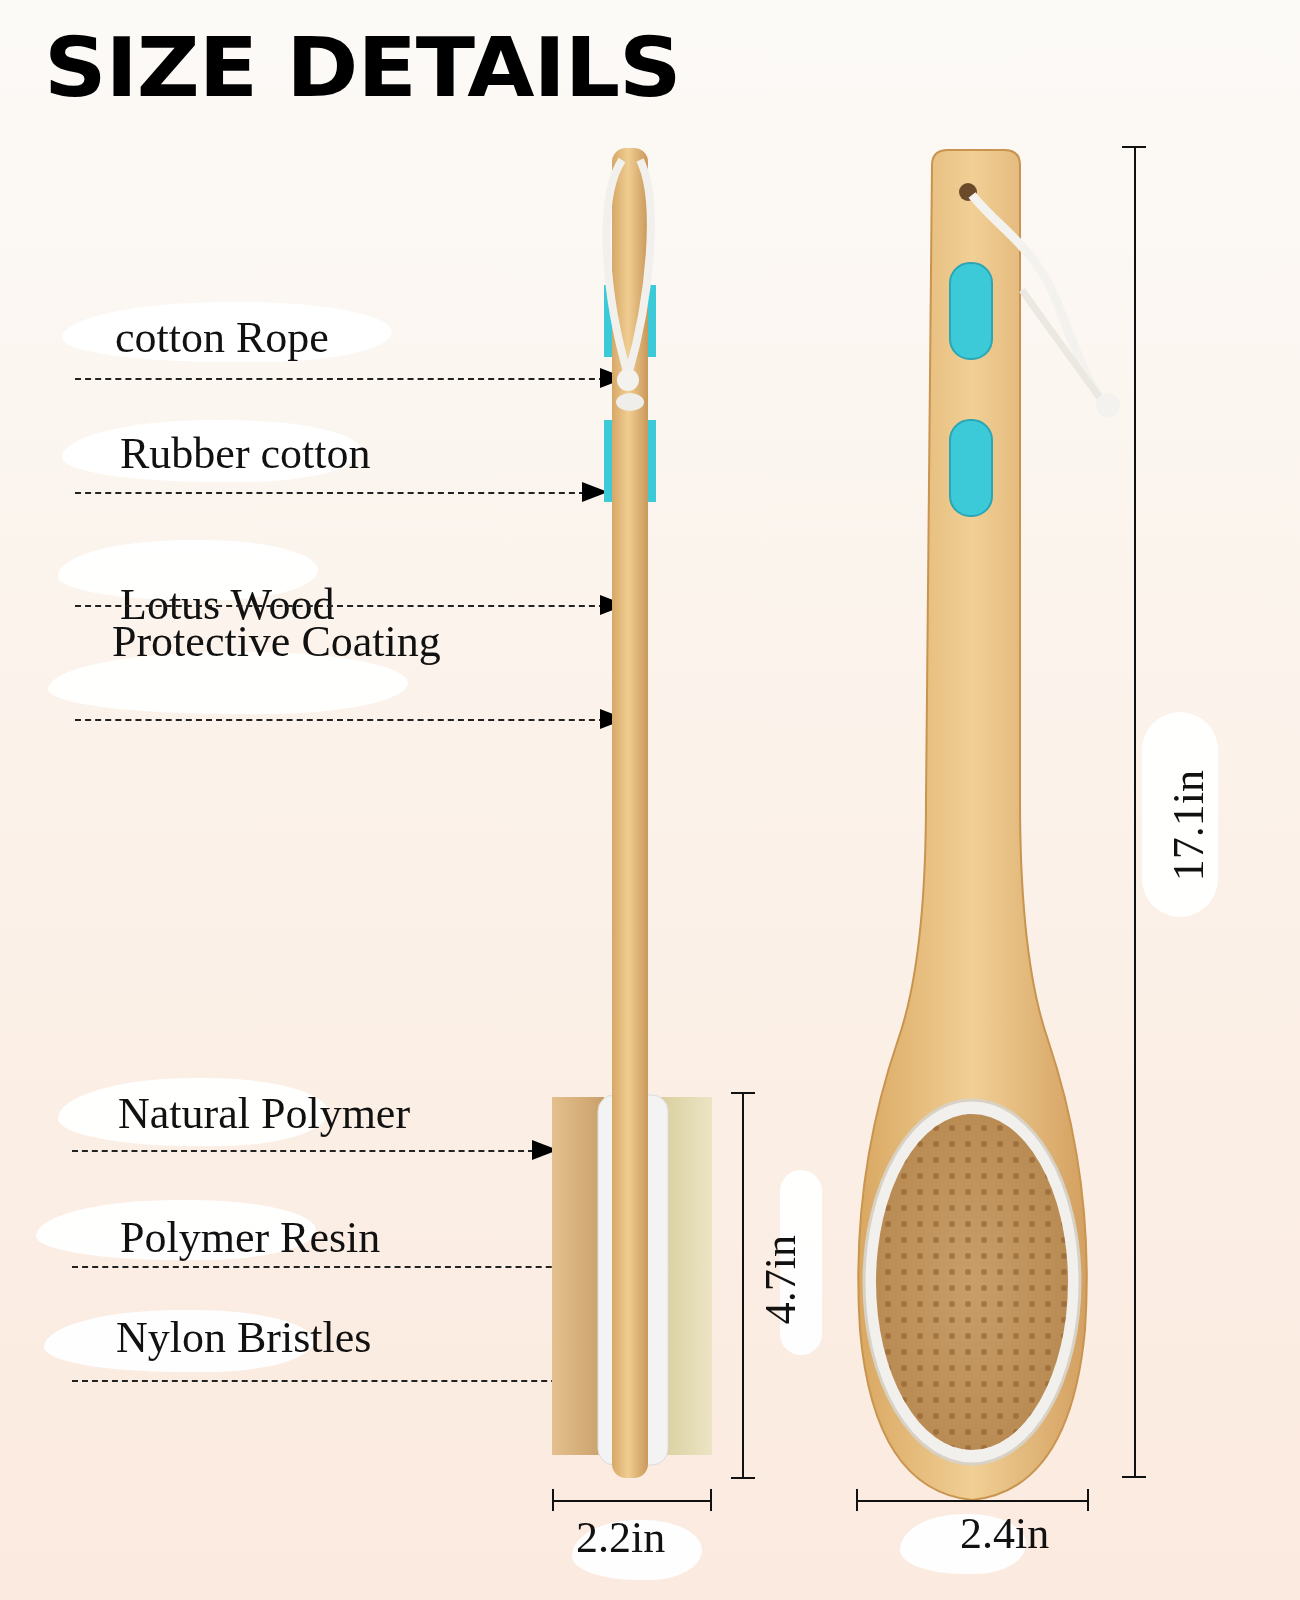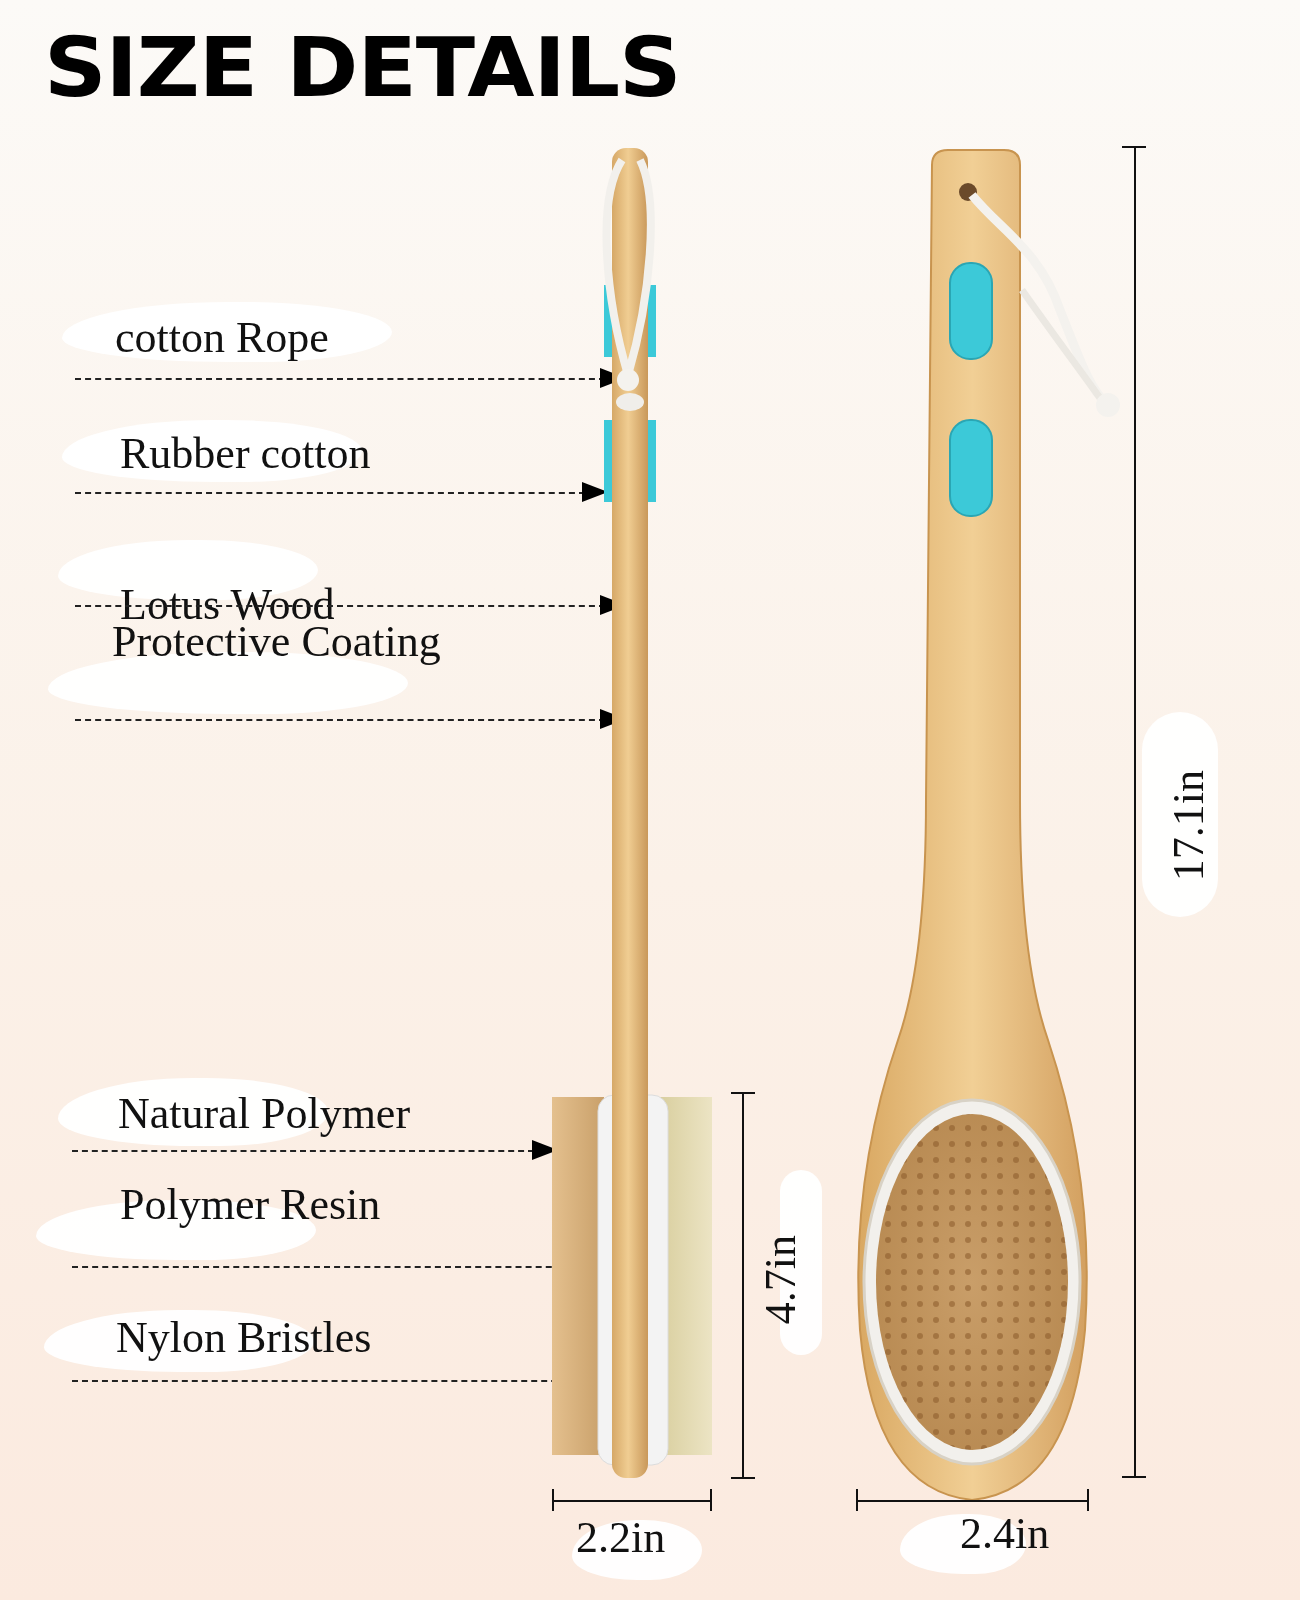--- a/index.html
+++ b/index.html
@@ -64,21 +64,21 @@
 <div class="label" style="left:112px;top:616px;">Protective Coating</div>
 <div class="leader" style="left:75px;top:719px;width:530px;"></div>
 <div class="arrowhead" style="left:600px;top:709px;"></div>
 
 <div class="blob" style="left:58px;top:1078px;width:270px;height:68px;"></div>
 <div class="label" style="left:118px;top:1088px;">Natural Polymer</div>
 <div class="leader" style="left:72px;top:1150px;width:462px;"></div>
 <div class="arrowhead" style="left:532px;top:1140px;"></div>
 
 <div class="blob" style="left:36px;top:1200px;width:280px;height:60px;"></div>
-<div class="label" style="left:120px;top:1179px;">Polymer Resin</div>
+<div class="label" style="left:120px;top:1212px;">Polymer Resin</div>
 <div class="leader" style="left:72px;top:1266px;width:510px;"></div>
 <div class="arrowhead" style="left:580px;top:1256px;"></div>
 
 <div class="blob" style="left:44px;top:1310px;width:270px;height:62px;"></div>
 <div class="label" style="left:116px;top:1312px;">Nylon Bristles</div>
 <div class="leader" style="left:72px;top:1380px;width:595px;"></div>
 <div class="arrowhead" style="left:664px;top:1370px;"></div>
 
 <svg style="left:0;top:0;" width="1300" height="1600">
   <defs>

